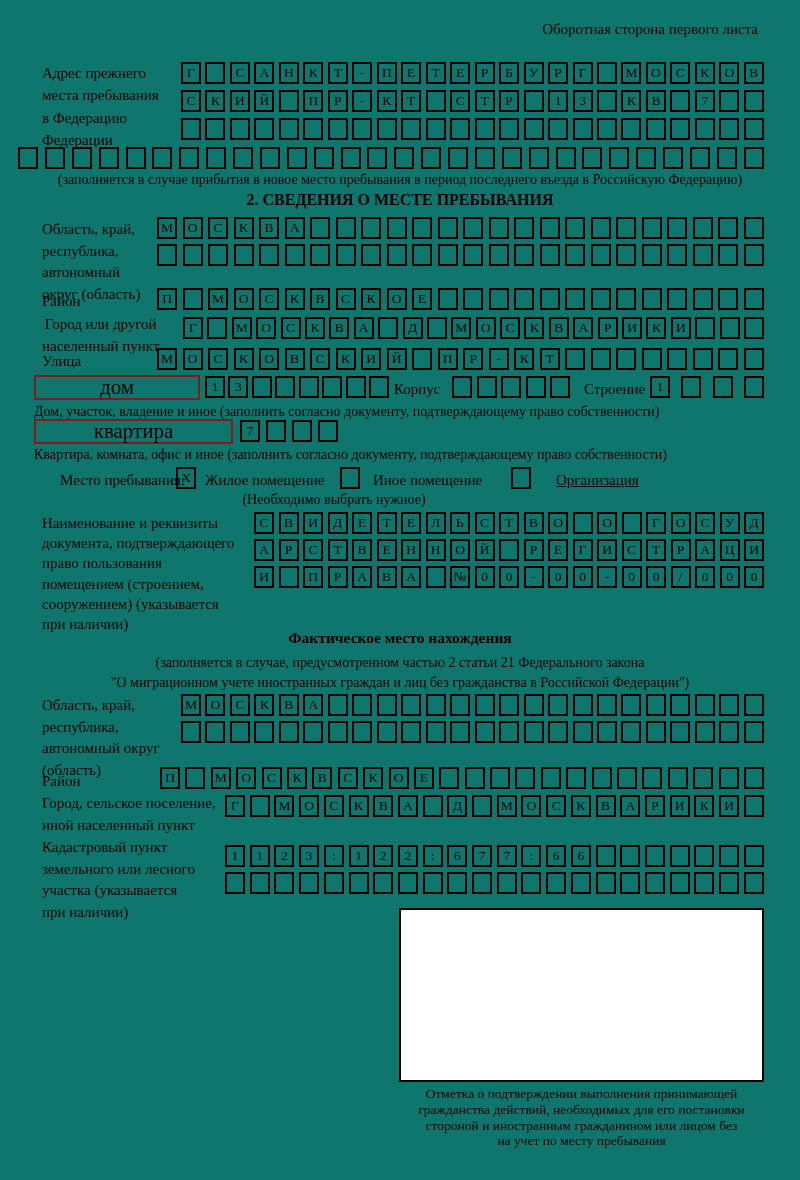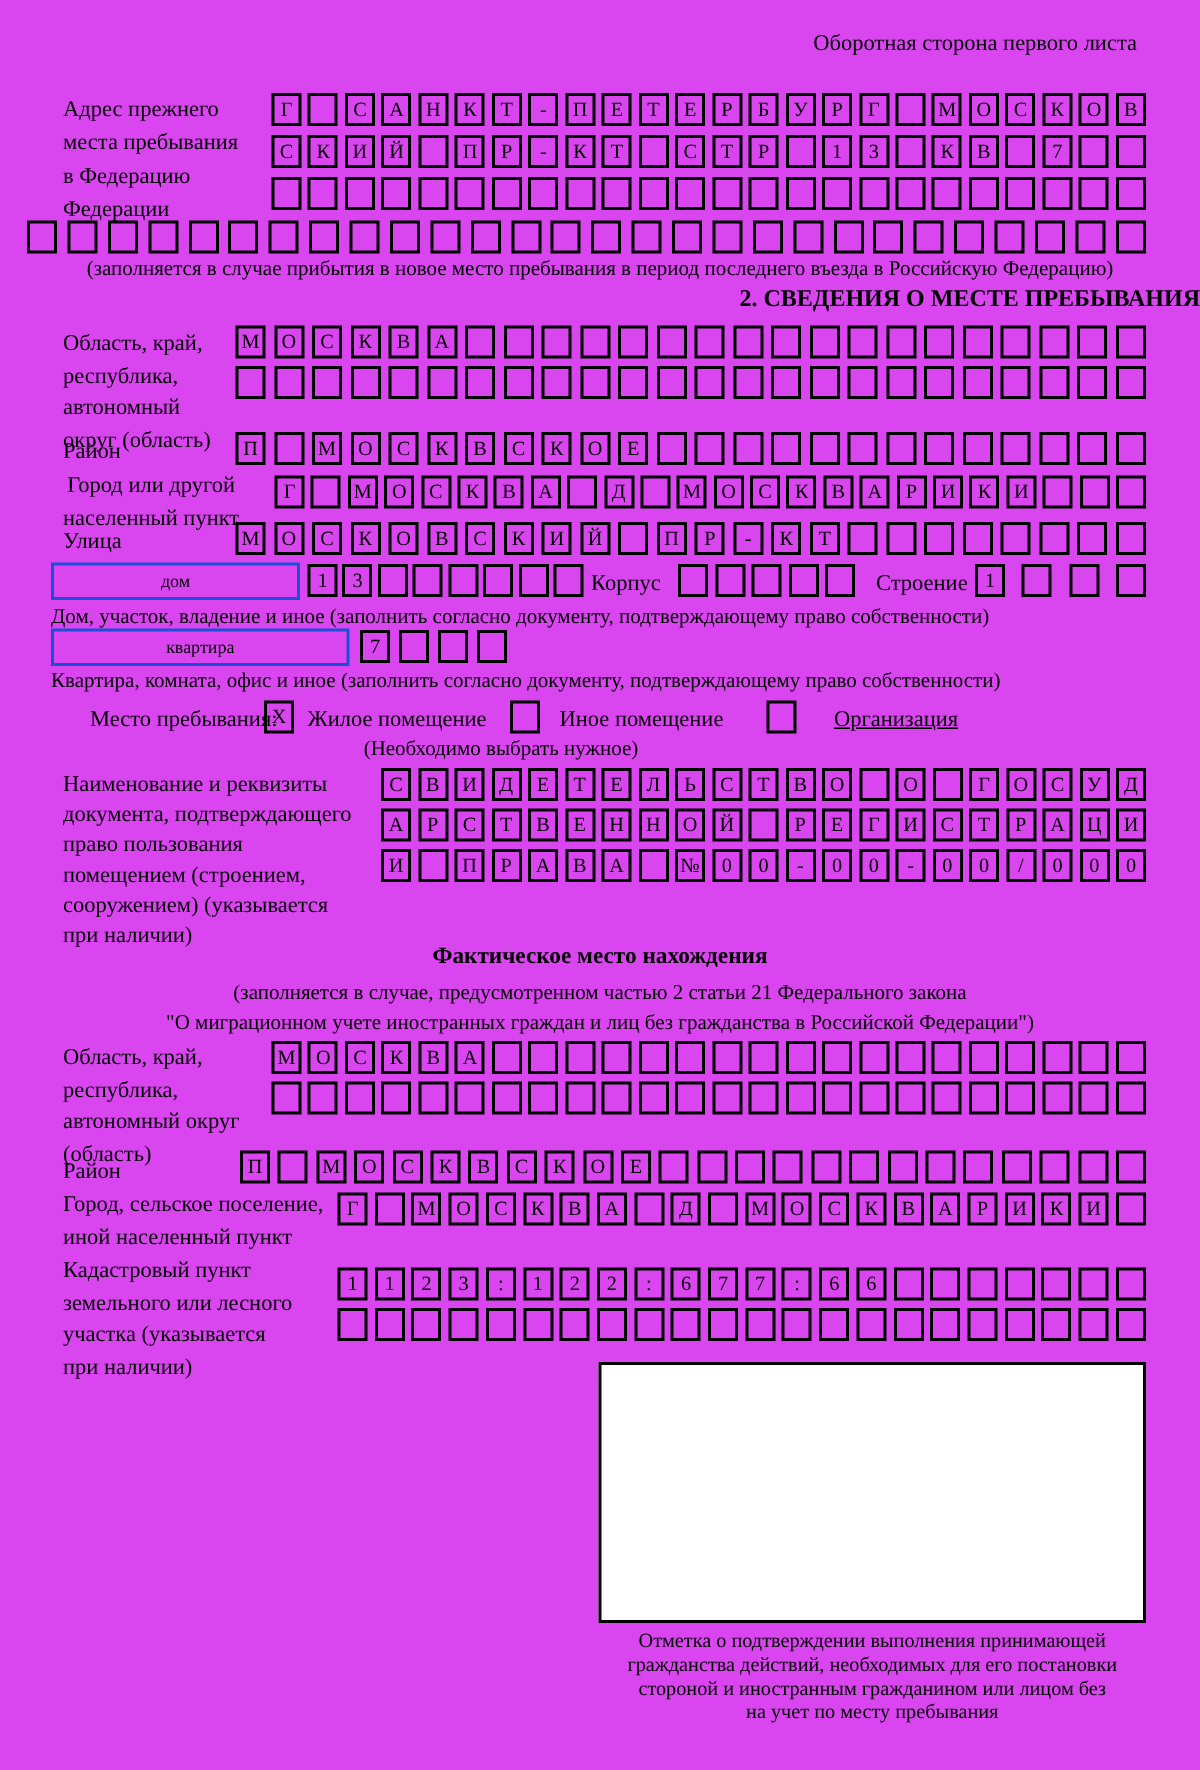--- a/index.html
+++ b/index.html
@@ -1,28 +1,28 @@
 <!DOCTYPE html>
 <html><head>
 <meta charset="utf-8">
 <style>
   html,body{margin:0;padding:0;background:#fff;}
-  .page{position:relative;width:800px;height:1180px;background:#d946ef;color:#000;
+  .page{position:relative;width:800px;height:1180px;background:#0f766e;color:#000;
         font-family:"Liberation Serif","DejaVu Serif",serif;overflow:hidden;}
   .abs{position:absolute;}
   .lbl{position:absolute;font-size:15px;line-height:21.5px;}
   .cap{position:absolute;font-size:14px;}
   .ctr{left:0;right:0;text-align:center;font-family:Liberation Serif, serif;}
   .ttl{position:absolute;font-weight:bold;font-size:16px;}
   .row{position:absolute;display:flex;justify-content:space-between;}
   .box{flex:0 0 20px;width:20px;height:22px;border:2px solid #000;box-sizing:border-box;
        display:flex;align-items:center;justify-content:center;
        font-size:13.5px;font-family:"Liberation Serif","DejaVu Serif",serif;}
-  .widebox{position:absolute;border:2px solid #1d4ed8;box-sizing:border-box;height:25px;
-       display:flex;align-items:center;justify-content:center;font-size:12px;}
+  .widebox{position:absolute;border:2px solid #7f1d1d;box-sizing:border-box;height:25px;
+       display:flex;align-items:center;justify-content:center;font-size:21px;}
   .stampbox{position:absolute;border:2px solid #000;box-sizing:border-box;background:#fff;}
   .smallcap{position:absolute;font-size:13.5px;line-height:15.8px;text-align:center;}
   .notes{position:absolute;font-size:14px;line-height:20px;text-align:center;left:0;right:0;}
 </style>
 </head>
 <body>
 
 <div class="page">
 
   <div class="abs" style="right:42px;top:21px;font-size:15px;">Оборотная сторона первого листа</div>
@@ -136,21 +136,21 @@
       <span class="box"></span>
       <span class="box"></span>
       <span class="box"></span>
       <span class="box"></span>
       <span class="box"></span>
       <span class="box"></span>
       <span class="box"></span>
     </div>
   <div class="cap ctr" style="top:172px;">(заполняется в случае прибытия в новое место пребывания в период последнего въезда в Российскую Федерацию)</div>
 
-  <div class="ttl ctr" style="top:191px;text-align:right;">2. СВЕДЕНИЯ О МЕСТЕ ПРЕБЫВАНИЯ</div>
+  <div class="ttl ctr" style="top:191px;text-align:center;">2. СВЕДЕНИЯ О МЕСТЕ ПРЕБЫВАНИЯ</div>
 
   <div class="lbl" style="left:42px;top:219px;">
       <div>Область, край,</div>
       <div>республика,</div>
       <div>автономный</div>
       <div>округ (область)</div>
     </div>
   <div class="row" style="left:157px;top:217px;width:607px;">
       <span class="box">М</span>
       <span class="box">О</span>

